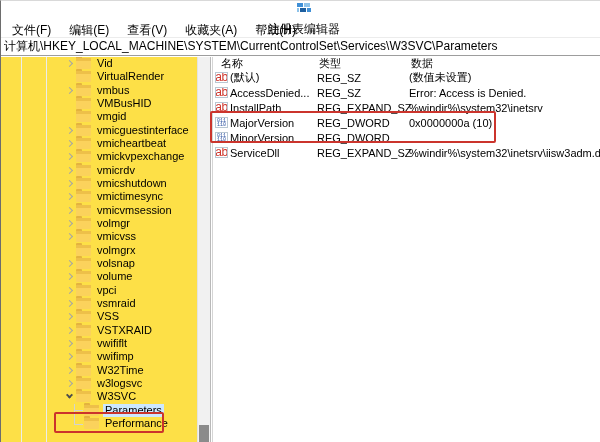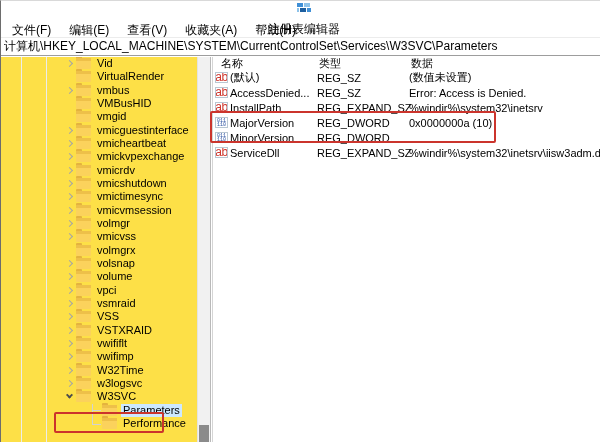--- a/index.html
+++ b/index.html
@@ -28,21 +28,21 @@
   .guide-line { position:absolute; top:0; bottom:0; width:1px; background:#ececec; }
   .tree-scrollbar { position:absolute; left:196px; top:0; width:14px; height:100%; background:#f1f1f1; border-left:1px solid #e3e3e3; border-right:1px solid #b9b9b9; }
   .tree-thumb { position:absolute; left:1px; right:1px; bottom:0; height:17px; background:#8b8b8b; }
   .splitter { position:absolute; left:211px; top:0; width:1px; height:100%; background:#d5d5d5; }
 
   .tree-row { position:relative; height:13.34px; display:flex; align-items:center; padding-left:62px; white-space:nowrap; }
   .tree-row .chev { width:13px; height:100%; flex:0 0 13px; display:flex; align-items:center; justify-content:center; }
   .chev i { display:block; width:5px; height:5px; border-top:1px solid #a6a6a6; border-right:1px solid #a6a6a6; }
   .chev.collapsed i { transform:rotate(45deg); }
   .chev.expanded i { border-color:#4d4d4d; border-width:2px; transform:rotate(135deg) translate(-1px,1px); }
-  .tree-row.child { padding-left:70px;margin-left:18px; }
+  .tree-row.child { padding-left:70px; }
   .connector { position:relative; width:13px; height:100%; flex:0 0 13px; }
   .connector::before { content:""; position:absolute; left:3px; top:0; bottom:0; border-left:1px solid #d2d2d2; }
   .connector.end::before { bottom:50%; }
   .connector::after { content:""; position:absolute; left:3px; top:50%; width:9px; border-top:1px solid #d2d2d2; }
   .folder { position:relative; width:15px; height:11px; flex:0 0 15px; margin-right:4px; background:#fbd25c; border-radius:1px; }
   .folder::before { content:""; position:absolute; top:-2px; left:0; width:6px; height:2px; background:#e4b33e; border-radius:1px 1px 0 0; }
   .folder::after { content:""; position:absolute; top:0; left:0; right:0; height:3px; background:#eec049; }
   .tree-label { font-size:11px; padding:0 2px; line-height:13px; }
   .tree-label.selected { background:#cce8ff; }
 

